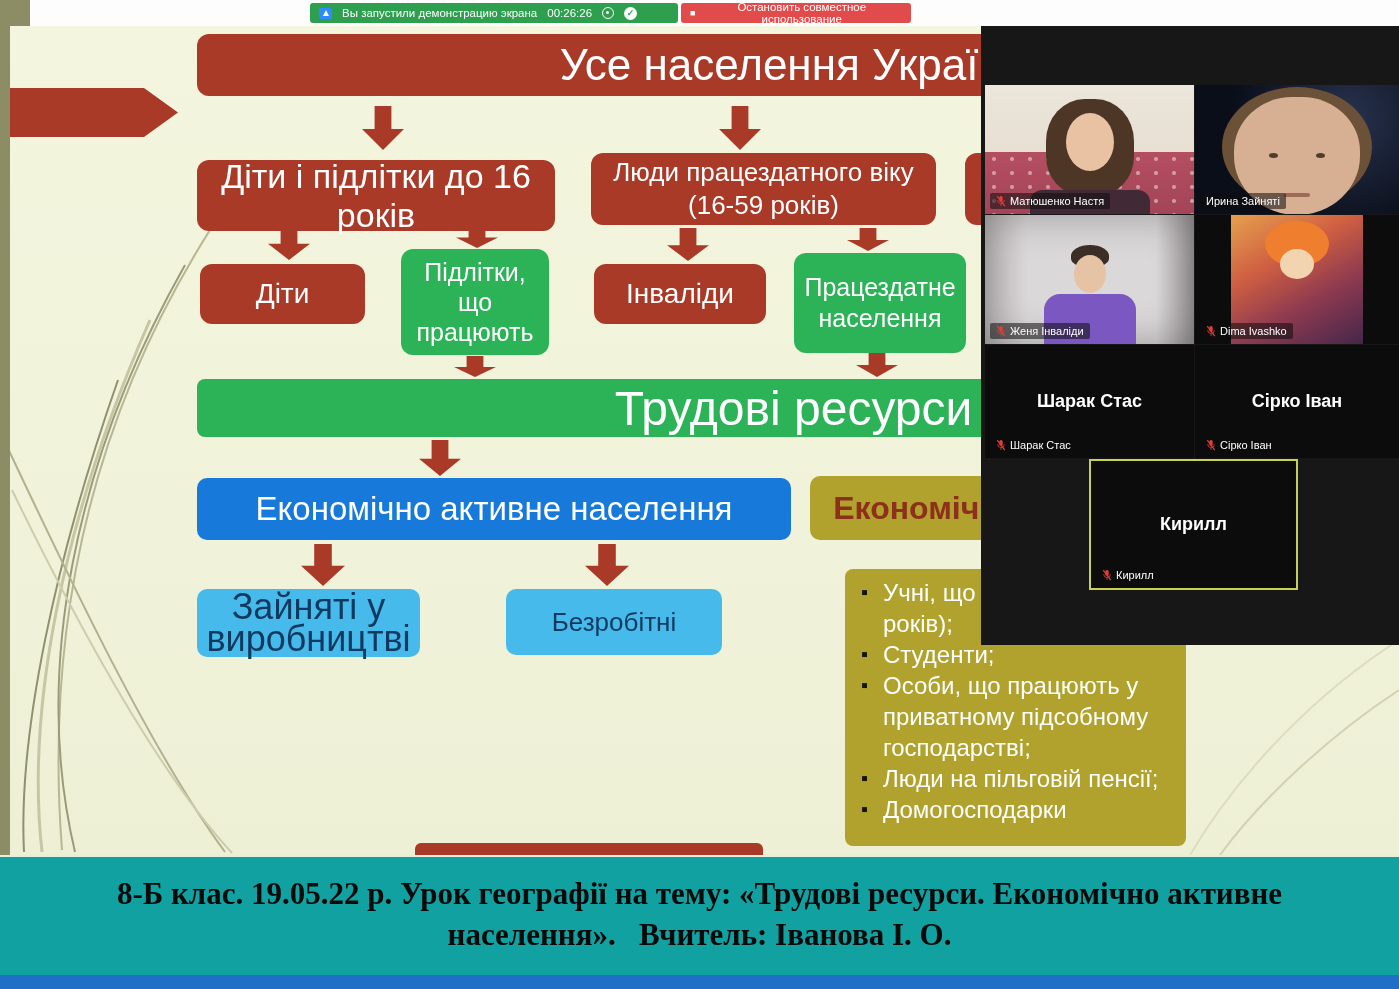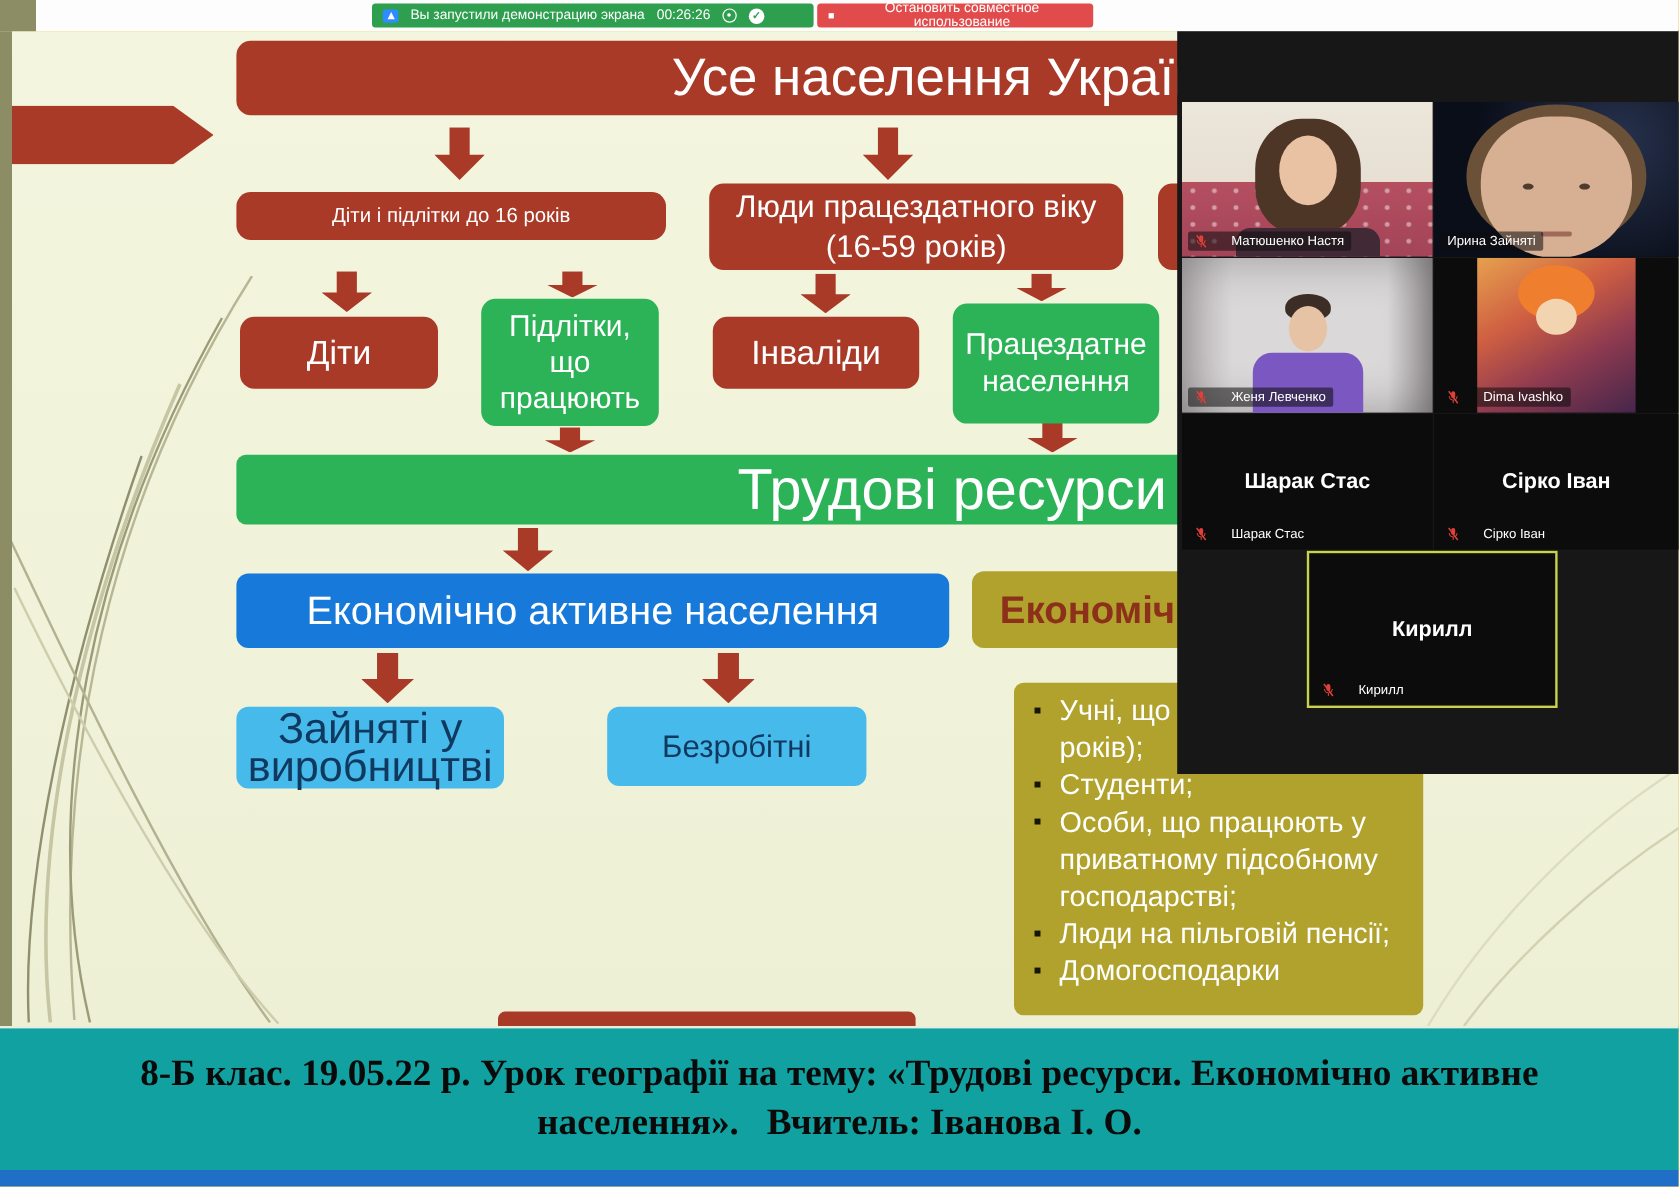--- a/index.html
+++ b/index.html
@@ -1,16 +1,16 @@
 <!DOCTYPE html>
 <html><head>
 <meta charset="utf-8">
 <style>
   html,body{margin:0;padding:0;background:#ffffff;}
-  .screen{position:relative;width:1399px;height:989px;overflow:hidden;background:#eab308;font-family:"Liberation Sans",sans-serif;}
+  .screen{position:relative;width:1399px;height:989px;overflow:hidden;background:#bef264;font-family:"Liberation Sans",sans-serif;}
   .abs{position:absolute;}
   
   .topbar{position:absolute;left:0;top:0;width:1399px;height:26px;background:#fdfdfd;z-index:30;}
   .share-pill{position:absolute;left:310px;top:3px;width:368px;height:20px;background:#2e9e4f;border-radius:3px;display:flex;align-items:center;gap:10px;padding:0 9px;box-sizing:border-box;color:#fff;font-size:11.5px;}
   .share-ico{width:13px;height:11px;background:#2d8cff;border-radius:2px;position:relative;}
   .share-ico::after{content:"";position:absolute;left:3.5px;top:2px;border-left:3px solid transparent;border-right:3px solid transparent;border-bottom:6px solid #fff;}
   .ring-ico{width:12px;height:12px;border:1.5px solid #fff;border-radius:50%;box-sizing:border-box;position:relative;}
   .ring-ico::after{content:"";position:absolute;left:3px;top:3px;width:3px;height:3px;background:#fff;border-radius:50%;}
   .check-ico{width:13px;height:13px;background:#fff;border-radius:50%;color:#2e9e4f;font-size:9px;font-weight:bold;display:flex;align-items:center;justify-content:center;}
   .stop-btn{position:absolute;left:681px;top:3px;width:230px;height:20px;background:#e24b4b;border:none;border-radius:3px;display:flex;align-items:center;gap:6px;padding:0 9px;box-sizing:border-box;color:#fff;font-size:11.5px;cursor:pointer;font-family:"Liberation Sans",sans-serif;}
@@ -28,21 +28,21 @@
   .olive{background:#b0a22c;border-radius:10px;}
   .pre{white-space:pre-line;}
   .darrow{position:absolute;background:#a83a27;clip-path:polygon(30% 0,70% 0,70% 52%,100% 52%,50% 100%,0 52%,30% 52%);z-index:3;}
   .ilist{position:absolute;left:845px;top:543px;width:341px;height:277px;background:#b0a22c;border-radius:8px;z-index:4;box-sizing:border-box;padding:8px 12px 8px 14px;}
   .ilist ul{margin:0;padding:0;list-style:none;}
   .ilist li{position:relative;padding-left:24px;color:#fff;font-size:24px;line-height:31px;}
   .ilist li::before{content:"▪";position:absolute;left:2px;top:0;color:#151508;font-size:20px;}
   
   .vpanel{position:absolute;left:981px;top:25px;width:418px;height:620px;background:#171717;z-index:20;}
   .tile{position:absolute;background:#0c0c0c;overflow:hidden;z-index:21;}
-  .chip{position:absolute;left:5px;bottom:5px;display:flex;align-items:center;gap:20px;background:rgba(12,12,12,0.55);color:#fff;font-size:11px;padding:2px 6px;border-radius:2px;z-index:5;white-space:nowrap;}
+  .chip{position:absolute;left:5px;bottom:5px;display:flex;align-items:center;gap:4px;background:rgba(12,12,12,0.55);color:#fff;font-size:11px;padding:2px 6px;border-radius:2px;z-index:5;white-space:nowrap;}
   .bigname{position:absolute;left:0;top:0;right:0;bottom:0;display:flex;align-items:center;justify-content:center;color:#fff;font-weight:bold;font-size:18px;}
   .kirill{border:2px solid #c9d14f;box-sizing:border-box;}
   
   .caption{position:absolute;left:0;top:855px;width:1399px;height:120px;background:#12a1a1;border-top:2px solid #e6efdd;box-sizing:border-box;z-index:25;text-align:center;font-family:"Liberation Serif",serif;font-weight:bold;color:#0a0a0a;}
   .caption .cl{display:block;font-size:31px;line-height:41px;}
   .caption .cl2{white-space:pre-wrap;}
   .bluestrip{position:absolute;left:0;top:975px;width:1399px;height:14px;background:#1e6fc5;z-index:25;}
 </style>
 </head>
 <body>
@@ -89,21 +89,21 @@
     <div class="darrow" style="left:268px;top:200px;width:42px;height:34px;"></div>
     <div class="darrow" style="left:456px;top:200px;width:42px;height:22px;"></div>
     <div class="darrow" style="left:667px;top:202px;width:42px;height:33px;"></div>
     <div class="darrow" style="left:847px;top:202px;width:42px;height:23px;"></div>
     <div class="darrow" style="left:454px;top:330px;width:42px;height:21px;"></div>
     <div class="darrow" style="left:856px;top:326px;width:42px;height:25px;"></div>
     <div class="darrow" style="left:419px;top:414px;width:42px;height:36px;"></div>
     <div class="darrow" style="left:301px;top:518px;width:44px;height:42px;"></div>
     <div class="darrow" style="left:585px;top:518px;width:44px;height:42px;"></div>
 
-    <div class="box red" style="left:197px;top:134px;width:358px;height:40px;font-size:17px;">
+    <div class="box red" style="left:197px;top:134px;width:358px;height:71px;font-size:34px;">
       <span>Діти і підлітки до 16 років</span>
     </div>
     <div class="box red pre" style="left:591px;top:127px;width:345px;height:72px;font-size:26px;line-height:33px;">
       <span class="pre">Люди працездатного віку
 (16-59 років)</span>
     </div>
     <div class="box red" style="left:965px;top:127px;width:330px;height:72px;"></div>
 
     <div class="box red" style="left:200px;top:238px;width:165px;height:60px;font-size:28px;">
       <span>Діти</span>
@@ -192,21 +192,21 @@
       <div class="abs" style="left:50%;top:30px;transform:translateX(-50%);width:38px;height:22px;background:#3c2d26;border-radius:50% 50% 40% 40%;"></div>
       <div class="abs" style="left:50%;top:40px;transform:translateX(-50%);width:32px;height:38px;background:#e7c3a5;border-radius:50%;"></div>
       <div class="abs" style="left:50%;bottom:0;transform:translateX(-50%);width:92px;height:50px;background:#7b57c2;border-radius:16px 16px 0 0;"></div>
       <div class="chip">
         <svg width="10" height="12" viewBox="0 0 12 14">
             <rect x="4" y="1" width="4" height="7" rx="2" fill="#e04038"></rect>
             <path d="M2 6 a4 4 0 0 0 8 0" fill="none" stroke="#e04038"></path>
             <line x1="6" y1="10" x2="6" y2="13" stroke="#e04038"></line>
             <line x1="1.5" y1="1" x2="10.5" y2="13" stroke="#e04038" stroke-width="1.5"></line>
           </svg>
-        <span>Женя Левченко</span>
+        <span>Женя Інваліди</span>
       </div>
     </div>
 
     <div class="tile" style="left:214px;top:190px;width:204px;height:129px;">
       <div class="abs" style="left:50%;top:0;transform:translateX(-50%);width:132px;height:129px;background:linear-gradient(150deg,#e6a04e 0%,#cf5f42 35%,#8e3a50 65%,#45264a 100%);"></div>
       <div class="abs" style="left:50%;top:6px;transform:translateX(-50%);width:64px;height:46px;background:#ef7f2e;border-radius:50%;"></div>
       <div class="abs" style="left:50%;top:34px;transform:translateX(-50%);width:34px;height:30px;background:#f2d4b0;border-radius:50%;"></div>
       <div class="chip">
         <svg width="10" height="12" viewBox="0 0 12 14">
             <rect x="4" y="1" width="4" height="7" rx="2" fill="#e04038"></rect>

